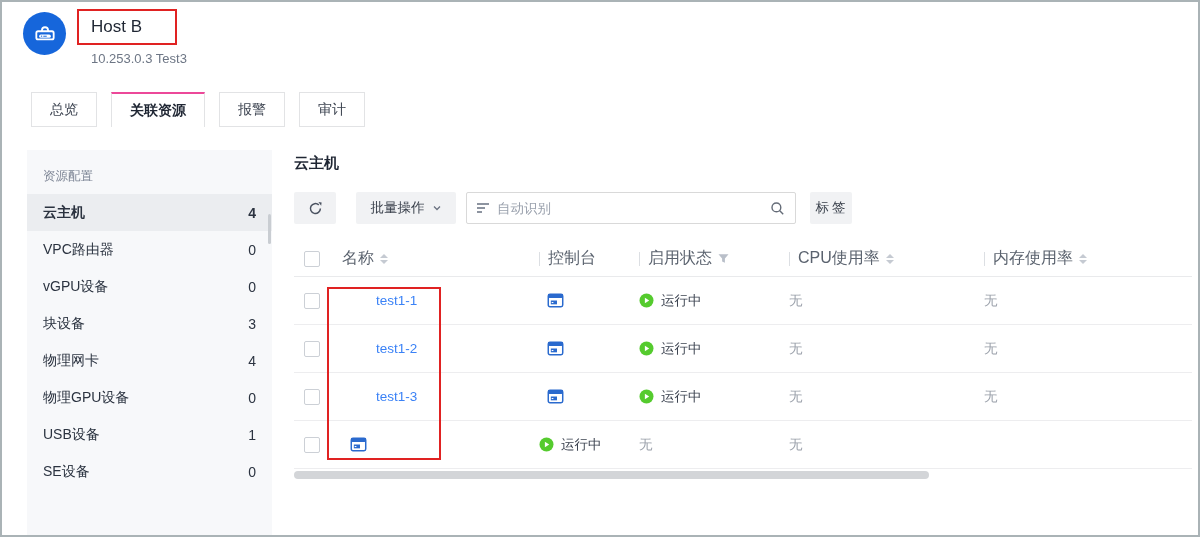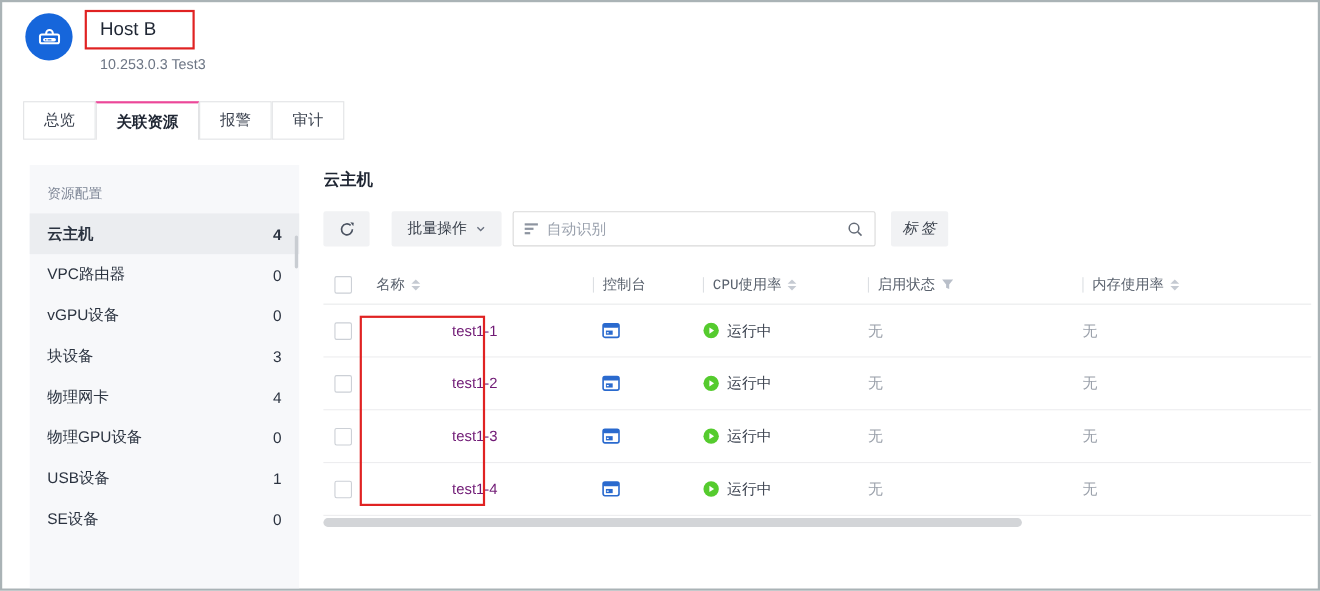--- a/index.html
+++ b/index.html
@@ -11,21 +11,21 @@
   }
   
   .avatar { position:absolute; left:21px; top:10px; width:43px; height:43px;
     border-radius:50%; background:#1666db; display:flex; align-items:center; justify-content:center; }
   .host-title { position:absolute; left:89px; top:15px; font-size:17px; font-weight:400; color:#1f2633; }
   .host-sub { position:absolute; left:89px; top:49px; font-size:13px; color:#6d7685; }
   .anno { position:absolute; border:2px solid #e02222; z-index:50; pointer-events:none; }
   .anno-host { left:75px; top:7px; width:100px; height:36px; }
   .anno-names { left:325px; top:285px; width:114px; height:173px; }
   
-  .tabs { position:absolute; left:19px; top:90px; display:flex; }
+  .tabs { position:absolute; left:29px; top:90px; display:flex; gap:14px; }
   .tab { height:35px; background:#fff; border:1px solid #e2e3e5; padding:0 18px;
     font-size:14px; color:#3c4350; display:flex; align-items:center; cursor:pointer; }
   .tab.active { border-top:2px solid #ec4899; border-bottom:none; font-weight:700; color:#1f2633; }
   
   .sidebar { position:absolute; left:25px; top:148px; width:245px; bottom:0; background:#f7f8fa; padding-top:6px; }
   .sb-scroll { position:absolute; right:1px; top:64px; width:3px; height:30px; background:#c9cdd2; border-radius:2px; }
   .group-header { padding:12px 16px 9px; font-size:12.5px; color:#7c8494; }
   .sb-item { height:37px; display:flex; align-items:center; justify-content:space-between;
     padding:0 16px; font-size:14px; color:#2b3340; cursor:pointer; }
   .sb-item.selected { background:#ebedf0; font-weight:700; }
@@ -39,34 +39,34 @@
   .btn-refresh { width:42px; margin-right:20px; }
   .btn-bulk { width:100px; gap:7px; margin-right:10px; }
   .searchbox { width:330px; height:32px; background:#fff; border:1px solid #d9d9d9; border-radius:2px;
     display:flex; align-items:center; padding:0 10px; margin-right:14px; }
   .searchbox input { flex:1; border:none; outline:none; font-size:13.5px; color:#3c4350;
     font-family:inherit; background:transparent; margin-left:8px; }
   .searchbox input::placeholder { color:#9aa1ad; }
   .filter-lines { display:flex; flex-direction:column; gap:2.5px; }
   .filter-lines i { display:block; height:1.5px; background:#8d94a0; }
   .fl1{width:12px} .fl2{width:8px} .fl3{width:5px}
-  .btn-tag { width:52px; letter-spacing:3px; padding-left:2px;font-style:italic; }
+  .btn-tag { width:42px; letter-spacing:3px; padding-left:2px; }
   
   .table { margin-top:17px; }
   .trow { display:grid; grid-template-columns:48px 197px 100px 150px 195px 1fr; align-items:center; }
-  .thead { height:36px; font-size:13px; color:#5a626e; border-bottom:1px solid #e9eaec;font-family:Liberation Mono, monospace; }
+  .thead { height:36px; font-size:16px; color:#5a626e; border-bottom:1px solid #e9eaec; }
   .tbody-row { height:48px; font-size:13.5px; border-bottom:1px solid #ededef; }
   .cell { display:flex; align-items:center; }
   .cell-cb { padding-left:10px; }
   .sep { width:1px; height:14px; background:#dcdfe3; margin-right:8px; flex:0 0 1px; }
   .cb { width:16px; height:16px; background:#fff; border:1px solid #ccd0d6; border-radius:2px; cursor:pointer; }
   .sort { display:inline-flex; flex-direction:column; gap:2px; margin-left:6px; }
   .sort .up { width:0; height:0; border-left:4px solid transparent; border-right:4px solid transparent; border-bottom:4px solid #c5cad2; }
   .sort .dn { width:0; height:0; border-left:4px solid transparent; border-right:4px solid transparent; border-top:4px solid #c5cad2; }
-  .name-link { color:#701a75; cursor:pointer; text-decoration:none;margin-left:35px; }
+  .name-link { color:#3b82f6; cursor:pointer; text-decoration:none; }
   .console-icon { margin-left:8px; cursor:pointer; display:flex; }
   .status { display:flex; align-items:center; gap:7px; color:#3c4350; }
   .dim { color:#9aa0aa; }
   .funnel { margin-left:6px; display:flex; }
   
   .hscroll { margin-top:2px; height:8px; position:relative; }
   .hscroll .thumb { position:absolute; left:0; top:0; height:8px; width:635px; background:#d3d5d8; border-radius:4px; cursor:pointer; }
   .pagination { margin-top:16px; font-size:13px; color:#5f6671; }
 </style>
 </head>
@@ -180,34 +180,34 @@
             <i class="up"></i>
             <i class="dn"></i>
           </span>
       </div>
       <div class="cell">
         <span class="sep"></span>
         <span>控制台</span>
       </div>
       <div class="cell">
         <span class="sep"></span>
-        <span>CPU使用率</span>
-        <span class="sort">
-            <i class="up"></i>
-            <i class="dn"></i>
-          </span>
-      </div>
-      <div class="cell">
-        <span class="sep"></span>
         <span>启用状态</span>
         <span class="funnel">
           <svg width="11" height="11" viewBox="0 0 11 11">
               <path d="M0.5 1.2h10L6.9 5.6v4.2L4.1 8.6V5.6z" fill="#b9bfc9"></path>
             </svg>
         </span>
+      </div>
+      <div class="cell">
+        <span class="sep"></span>
+        <span>CPU使用率</span>
+        <span class="sort">
+            <i class="up"></i>
+            <i class="dn"></i>
+          </span>
       </div>
       <div class="cell">
         <span class="sep"></span>
         <span>内存使用率</span>
         <span class="sort">
             <i class="up"></i>
             <i class="dn"></i>
           </span>
       </div>
     </div>
@@ -305,23 +305,20 @@
           </span>
         </div>
       <div class="cell dim">无</div>
       <div class="cell dim">无</div>
     </div>
 
     <div class="trow tbody-row">
       <div class="cell cell-cb">
           <span class="cb"></span>
         </div>
-      <div class="cell" style="padding-left:34px">
-          <a class="name-link">test1-4</a>
-        </div>
       <div class="cell">
           <span class="console-icon">
         <svg viewBox="0 0 16 16" width="17" height="17">
           <rect x="1.2" y="2.2" width="13.6" height="11.6" rx="1.6" fill="none" stroke="#2a6ace" stroke-width="1.4"></rect>
           <rect x="1.2" y="2.2" width="13.6" height="3.4" rx="1.2" fill="#2a6ace"></rect>
           <rect x="3.6" y="8" width="5.8" height="3.6" fill="#2a6ace"></rect>
           <rect x="4.4" y="9.4" width="1.6" height="1" fill="#fff"></rect>
         </svg>
           </span>
         </div>

